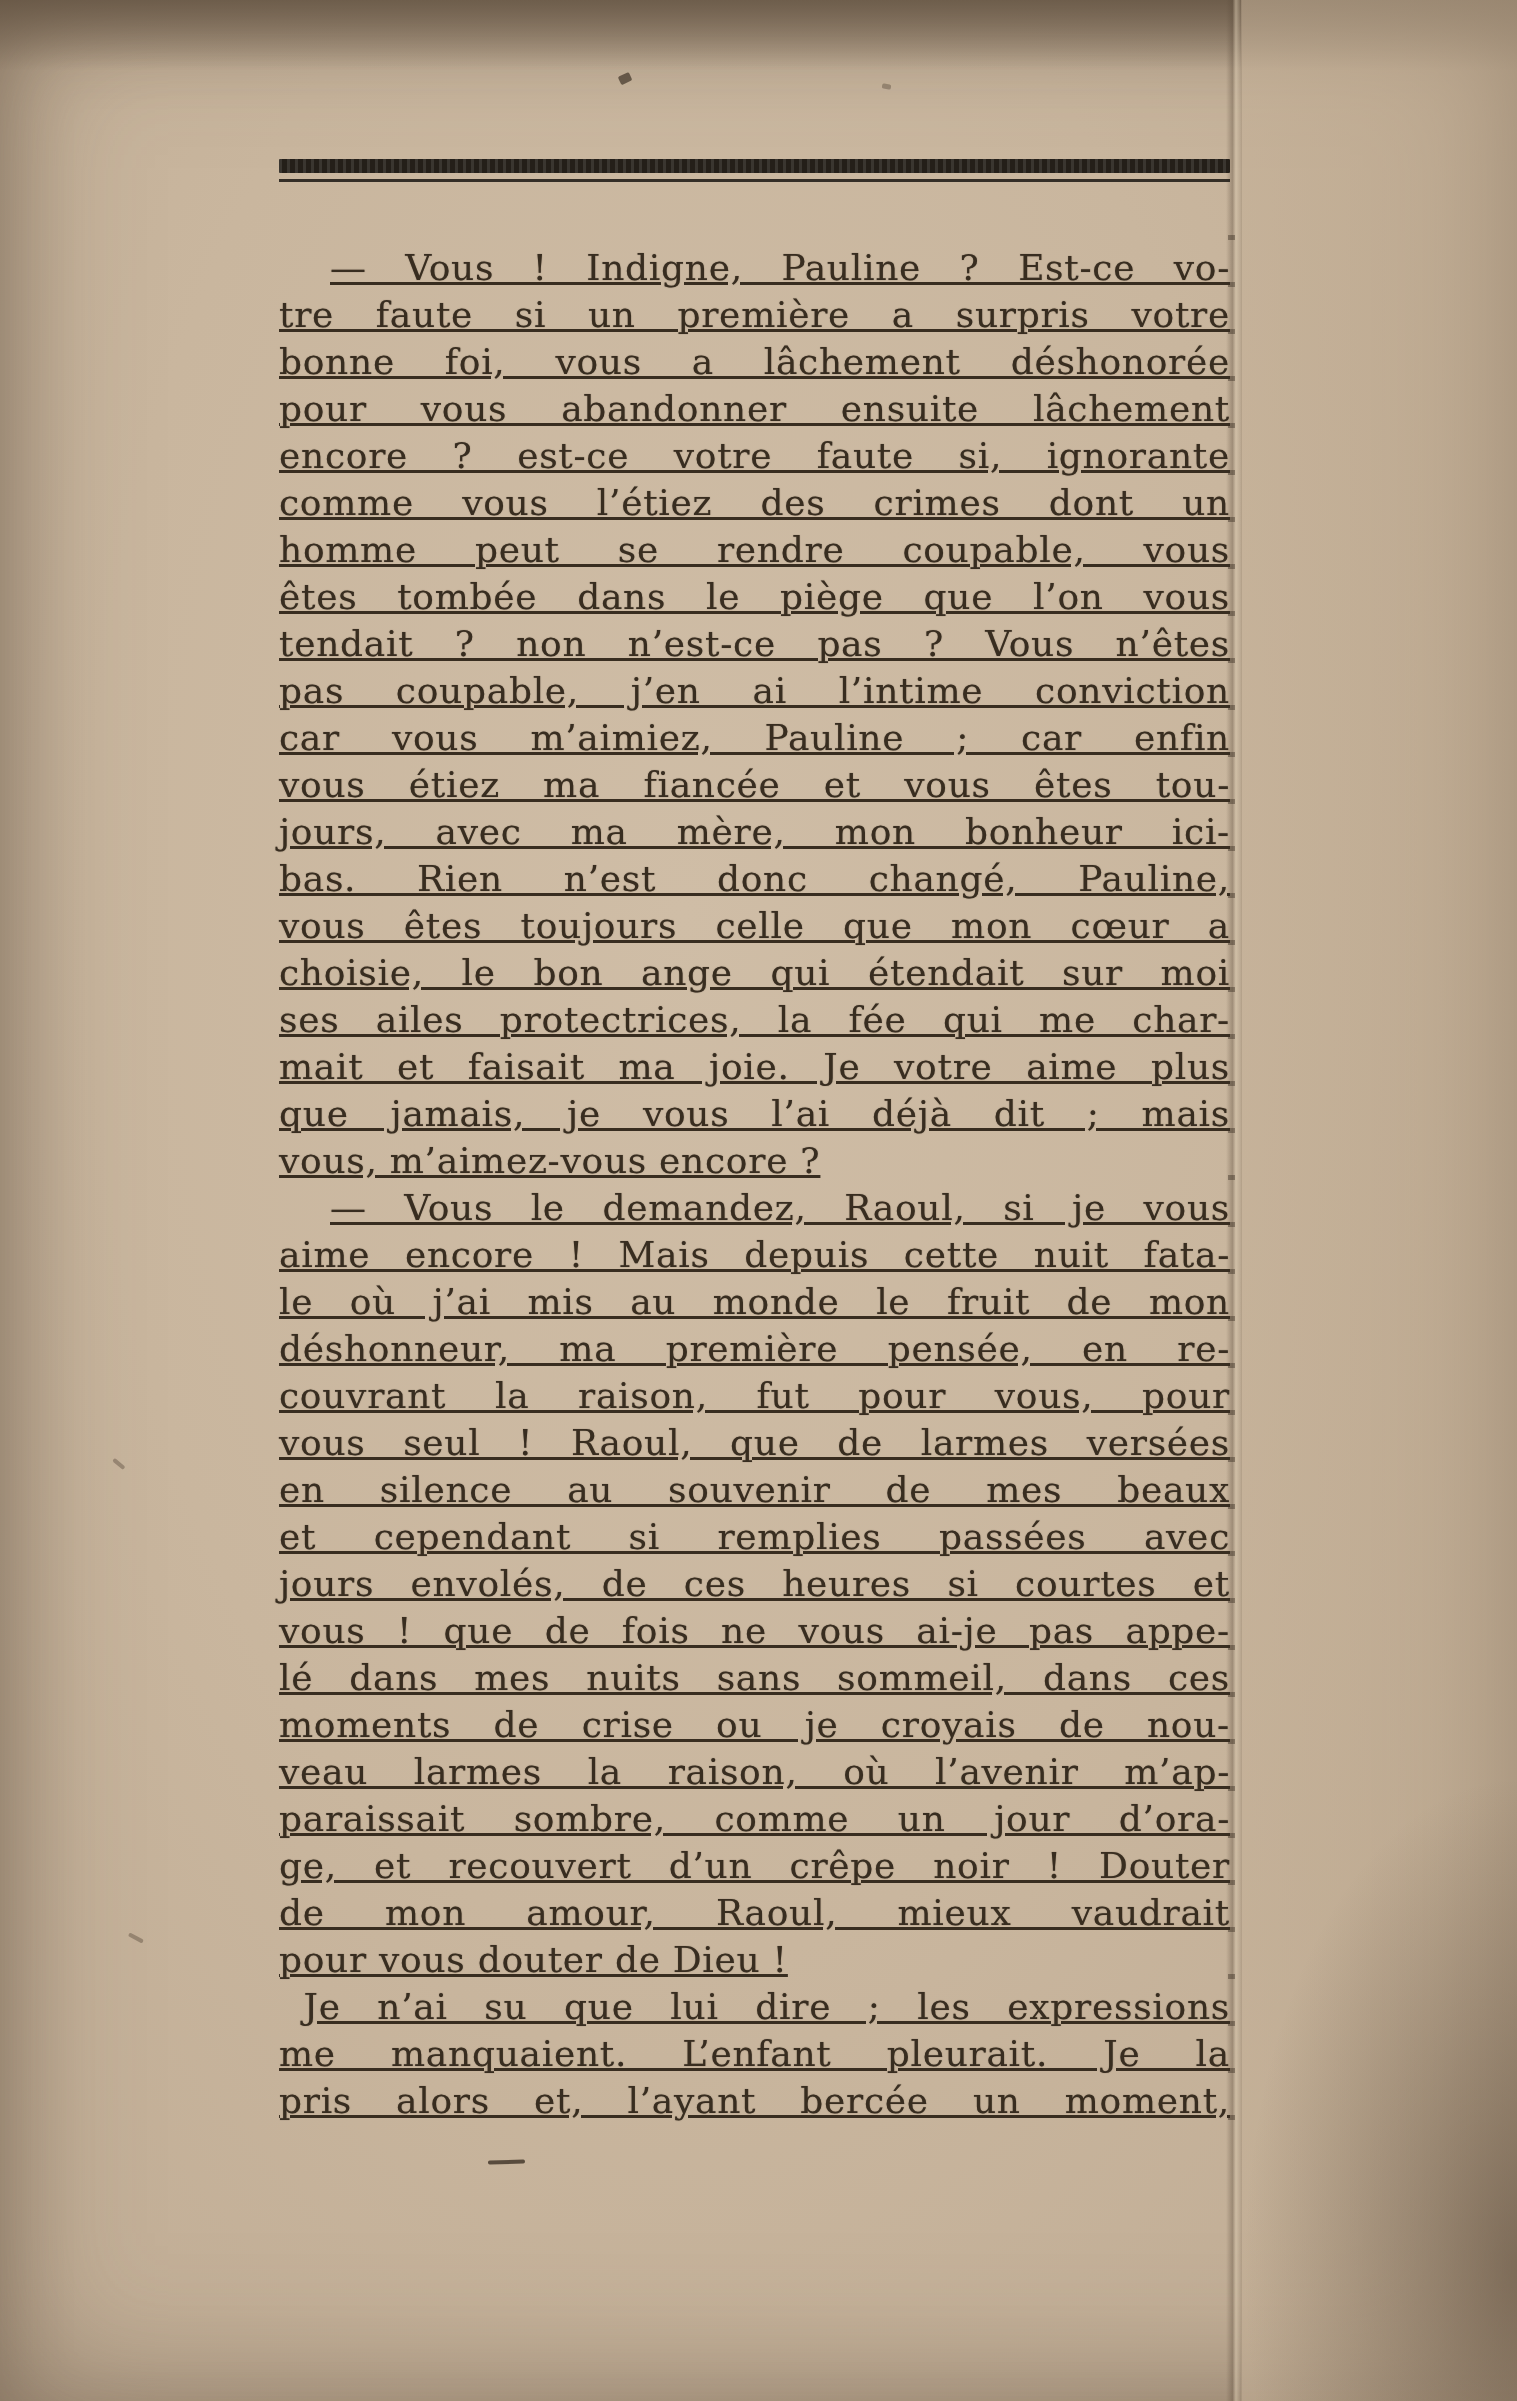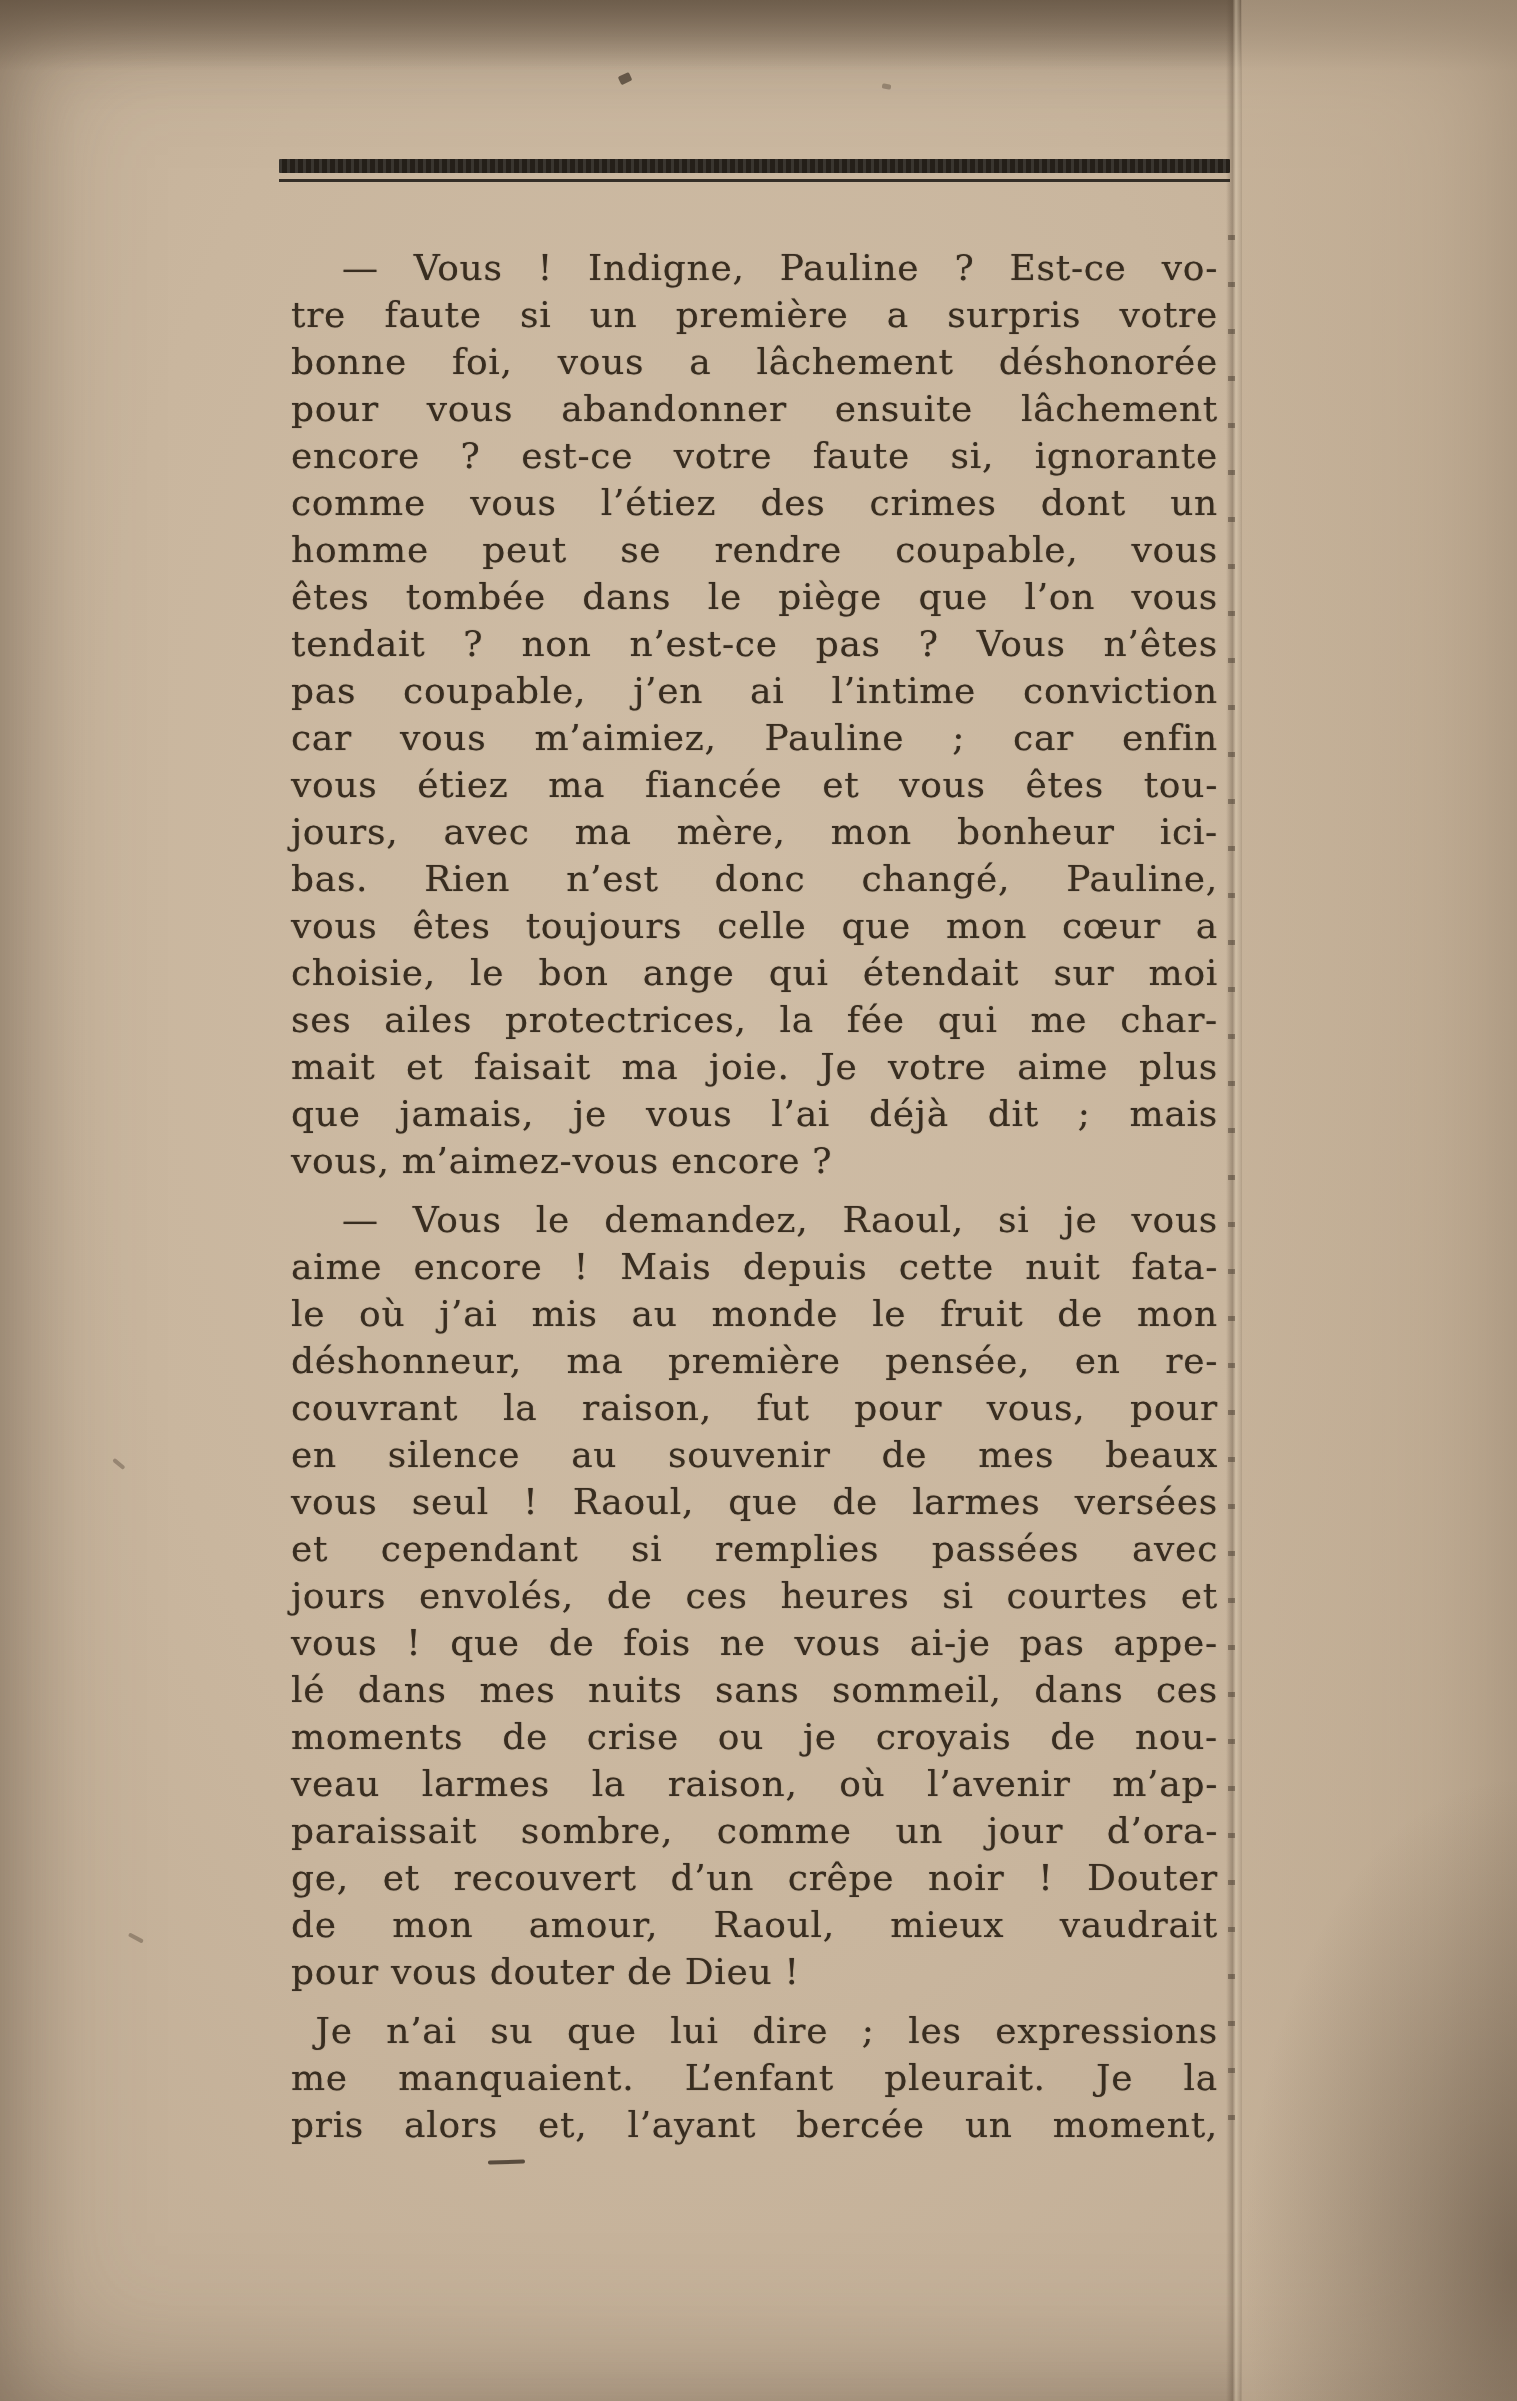--- a/index.html
+++ b/index.html
@@ -97,21 +97,21 @@
     opacity: 0.9;
   }
   .body-text {
     margin-top: 62px;
     color: var(--ink, #382d20);
     font-size: 36px;
     line-height: 47px;
     letter-spacing: 0.7px;
     text-shadow: 0 0 1.1px rgba(56, 45, 32, 0.55);
   }
-  .para { margin: 12px; }
+  .para { margin: 0; text-decoration: underline; }
   .line {
     text-align: justify;
     text-align-last: justify;
     white-space: normal;
   }
   .line.last { text-align-last: left; }
   .para.indent-normal .line:first-child { text-indent: 51px; }
   .para.indent-small  .line:first-child { text-indent: 24.5px; }
 
   .bottom-dash {
@@ -166,22 +166,22 @@
           <div class="line">mait et faisait ma joie. Je votre aime plus</div>
           <div class="line">que jamais, je vous l’ai déjà dit ; mais</div>
           <div class="line last">vous, m’aimez-vous encore ?</div>
         </div>
         <div class="para indent-normal">
           <div class="line">— Vous le demandez, Raoul, si je vous</div>
           <div class="line">aime encore ! Mais depuis cette nuit fata-</div>
           <div class="line">le où j’ai mis au monde le fruit de mon</div>
           <div class="line">déshonneur, ma première pensée, en re-</div>
           <div class="line">couvrant la raison, fut pour vous, pour</div>
+          <div class="line">vous seul ! Raoul, que de larmes versées</div>
           <div class="line">en silence au souvenir de mes beaux</div>
-          <div class="line">vous seul ! Raoul, que de larmes versées</div>
           <div class="line">et cependant si remplies passées avec</div>
           <div class="line">jours envolés, de ces heures si courtes et</div>
           <div class="line">vous ! que de fois ne vous ai-je pas appe-</div>
           <div class="line">lé dans mes nuits sans sommeil, dans ces</div>
           <div class="line">moments de crise ou je croyais de nou-</div>
           <div class="line">veau larmes la raison, où l’avenir m’ap-</div>
           <div class="line">paraissait sombre, comme un jour d’ora-</div>
           <div class="line">ge, et recouvert d’un crêpe noir ! Douter</div>
           <div class="line">de mon amour, Raoul, mieux vaudrait</div>
           <div class="line last">pour vous douter de Dieu !</div>

